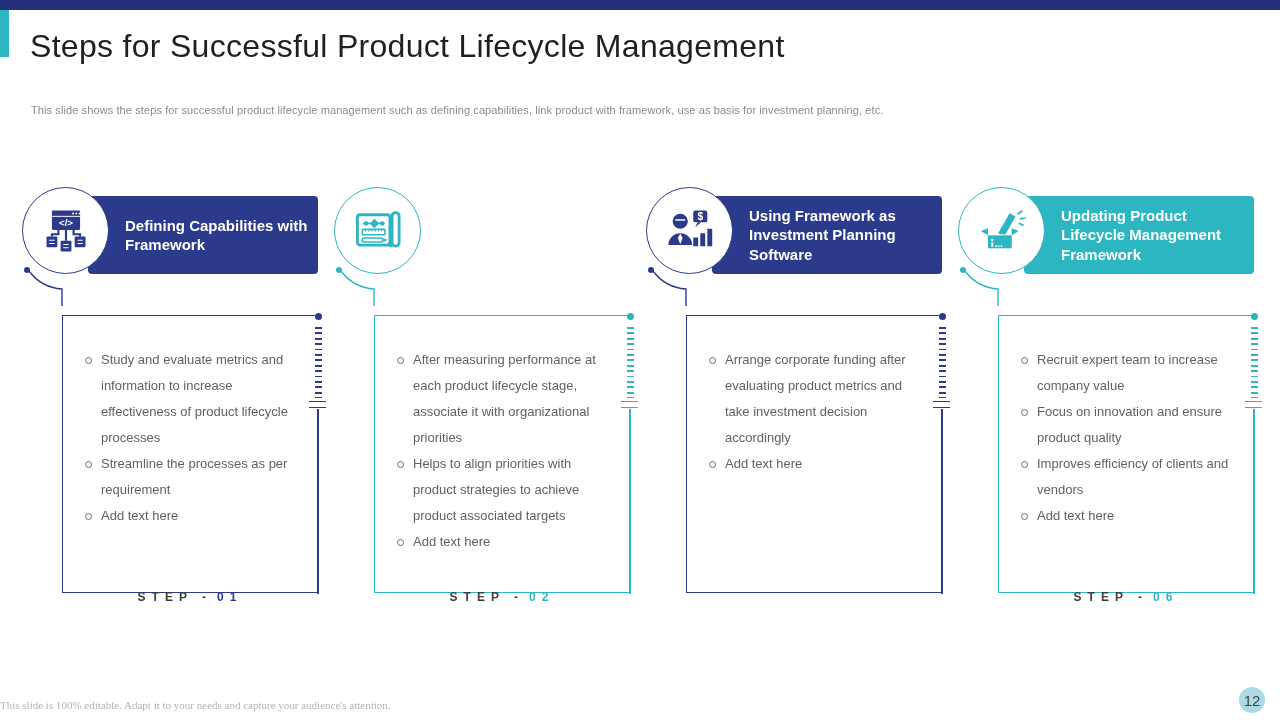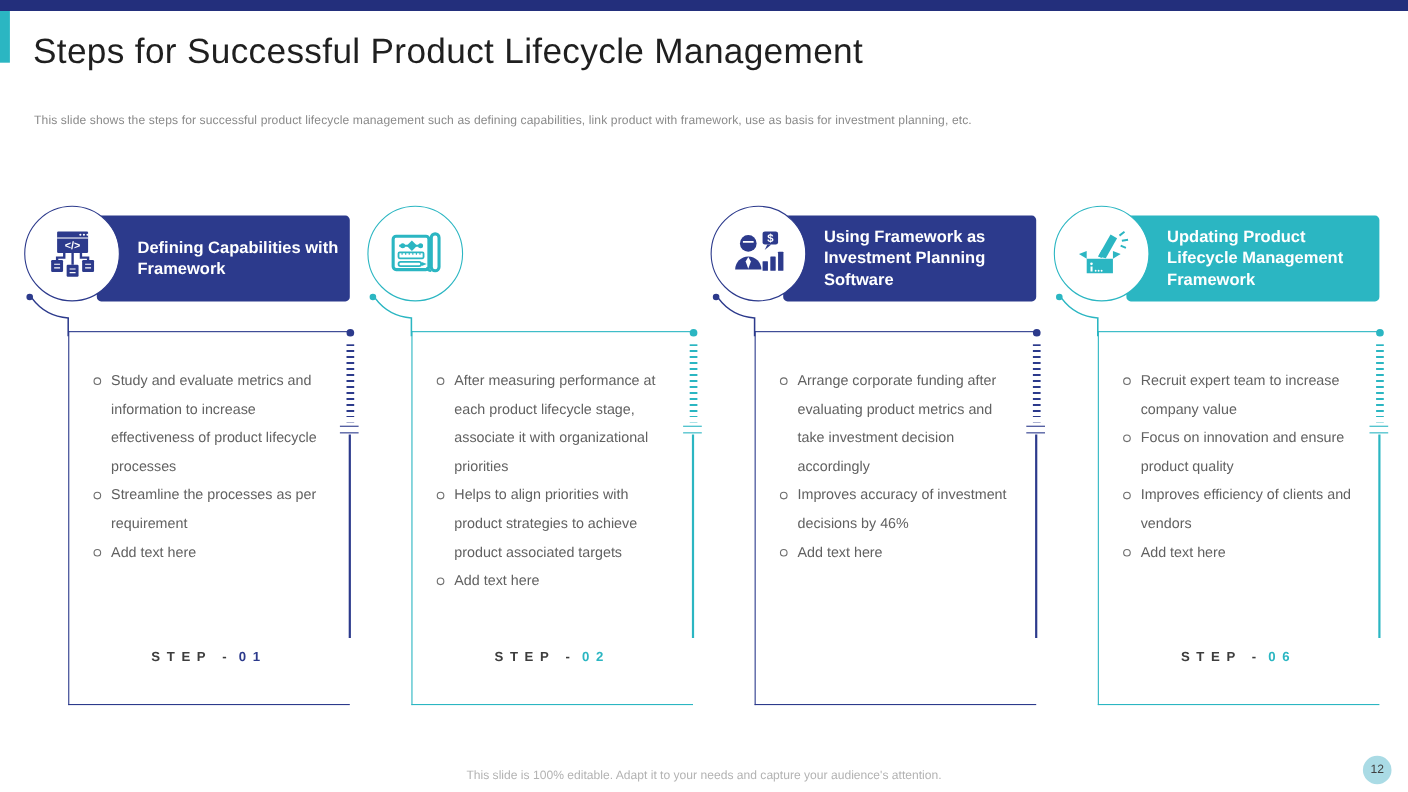--- a/index.html
+++ b/index.html
@@ -20,45 +20,45 @@
     border-radius:4px;display:flex;align-items:center;z-index:1;}
   .banner-text{color:#ffffff;font-weight:700;font-size:15px;line-height:1.3;
     padding-left:37px;padding-right:10px;}
   .icon-circle{position:absolute;left:0;top:0;width:87px;height:87px;border-radius:50%;
     background:#ffffff;border:1.6px solid var(--accent);box-sizing:border-box;z-index:2;
     display:flex;align-items:center;justify-content:center;color:var(--accent);}
   .icon-circle svg{width:52px;height:52px;}
 
   .connector{position:absolute;left:0;top:79px;width:60px;height:40px;z-index:0;}
 
-  .textbox{position:absolute;left:40px;top:114px;width:256px;height:340px;box-sizing:border-box;
+  .textbox{position:absolute;left:40px;top:128px;width:256px;height:278px;box-sizing:border-box;
     border:1.2px solid var(--accent);border-right:none;}
   .corner-dot{position:absolute;right:-3.5px;top:-3.5px;width:7px;height:7px;border-radius:50%;
     background:var(--accent);}
   .ruler-ticks{position:absolute;right:-3.5px;top:11px;width:7px;height:71px;
     background:repeating-linear-gradient(to bottom,var(--accent) 0 1.7px,transparent 1.7px 5.4px);}
   .divider-bars{position:absolute;right:-8px;top:85px;width:17px;height:7px;box-sizing:border-box;
     border-top:1.6px solid var(--accent);border-bottom:1.6px solid var(--accent);}
   .right-line{position:absolute;right:-0.6px;top:93px;width:1.3px;height:185px;background:var(--accent);}
 
   .bullets{margin:0;padding:31px 12px 0 21px;list-style:none;}
   .bullets li{position:relative;padding-left:17px;font-size:13px;line-height:26px;
     color:var(--body-text);}
   .bullets li::before{content:"";position:absolute;left:1px;top:9.5px;width:5px;height:5px;
     border:1.2px solid #6d6d6d;border-radius:50%;}
 
   .step{position:absolute;left:40px;top:403px;width:256px;text-align:center;
     font-weight:700;font-size:12px;letter-spacing:6px;color:var(--step-text);white-space:nowrap;}
   .step .num{color:var(--accent);margin-left:5px;}
 
-  .footer{position:absolute;left:0;top:699px;width:1280px;text-align:center;
-    font-size:11px;color:var(--footer-text);}
+  .footer{position:absolute;left:0;top:699px;width:1280px;
+    font-size:11px;color:var(--footer-text);font-family:Liberation Serif, serif;}
   .page-badge{position:absolute;left:1239px;top:687px;width:26px;height:26px;border-radius:50%;
     background:var(--badge-bg);display:flex;align-items:center;justify-content:center;
-    font-size:11px;color:#3f3f3f;}
+    font-size:15px;color:#3f3f3f;}
 </style>
 </head>
 <body>
 
 <div class="topbar"></div>
 <div class="left-accent"></div>
 <h1 class="title">Steps for Successful Product Lifecycle Management</h1>
 <div class="subtitle">This slide shows the steps for successful product lifecycle management such as defining capabilities, link product with framework, use as basis for investment planning, etc.</div>
 
 <div class="col col0" style="--accent: #2c3a8c;">
@@ -168,21 +168,20 @@
     <circle cx="5" cy="4" r="3" fill="var(--accent)"></circle>
     <path d="M7 5 A 45 45 0 0 0 40 23 L 40 40" stroke="var(--accent)" stroke-width="1.4" fill="none"></path>
   </svg>
   <div class="textbox">
     <div class="corner-dot"></div>
     <div class="ruler-ticks"></div>
     <div class="divider-bars"></div>
     <div class="right-line"></div>
     <ul class="bullets">
       <li>Arrange corporate funding after evaluating product metrics and take investment decision accordingly</li>
-      <li>Improves accuracy of investment decisions by 46%</li>
       <li>Add text here</li>
     </ul>
   </div>
 </div>
 
 <div class="col col3" style="--accent: #2bb6c2;">
   <div class="banner">
     <div class="banner-text">Updating Product Lifecycle Management Framework</div>
   </div>
   <div class="icon-circle">

